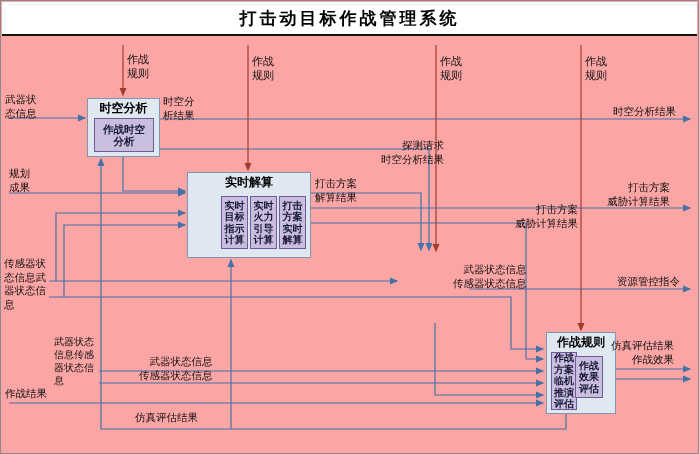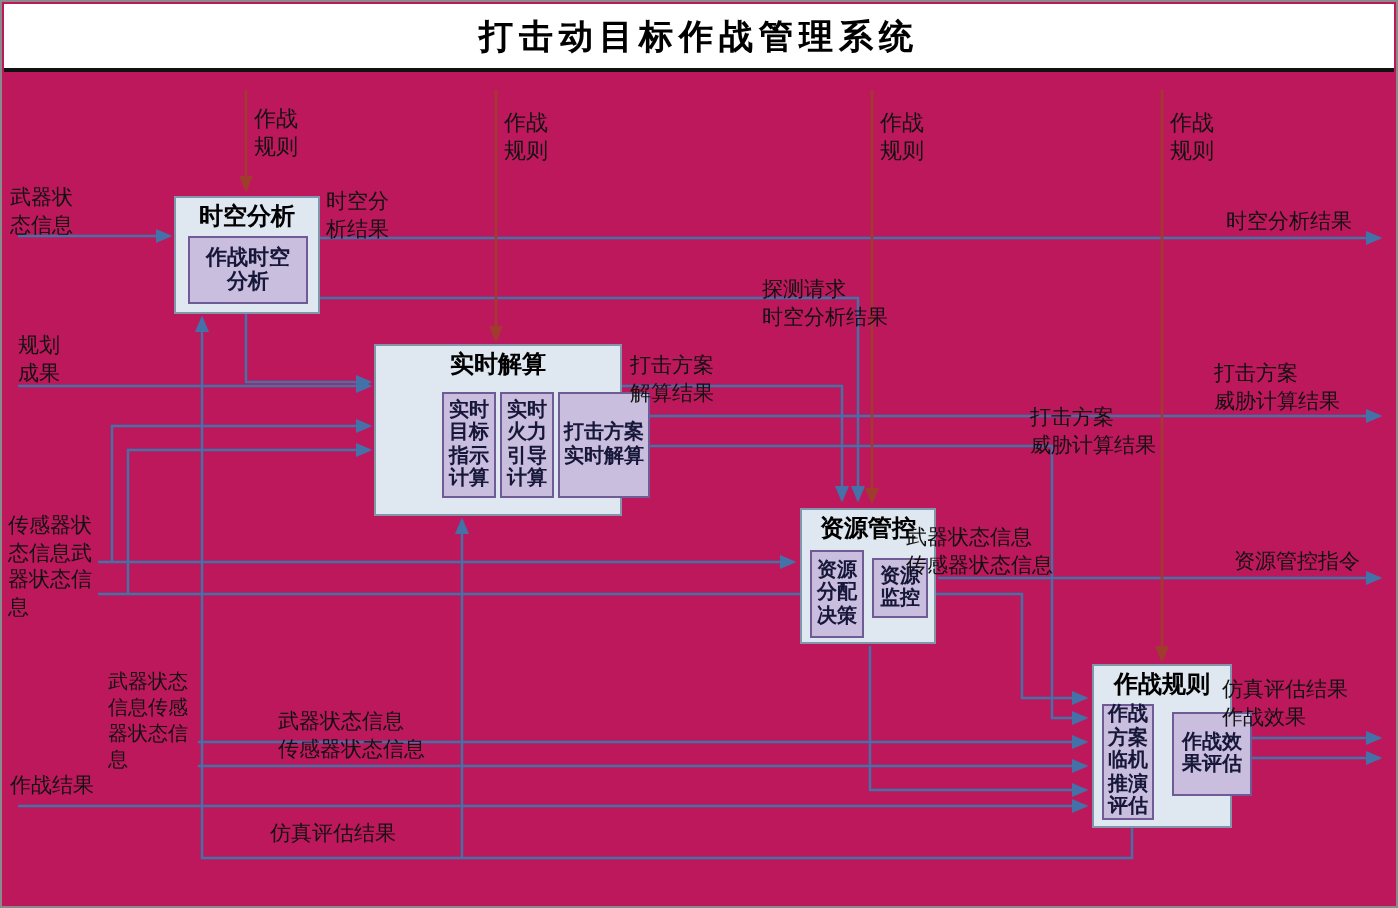--- a/index.html
+++ b/index.html
@@ -1,30 +1,30 @@
 <!DOCTYPE html>
 <html><head>
 <meta charset="utf-8">
 <style>
   html,body{margin:0;padding:0;background:#e9e9e7;font-family:"DejaVu Sans",sans-serif;}
-  #stage{position:relative;width:699px;height:454px;background:#be185d;border:1px solid #8a8a8a;box-sizing:border-box;overflow:hidden;}
+  #stage{position:relative;width:699px;height:454px;background:#fca5a5;border:1px solid #8a8a8a;box-sizing:border-box;overflow:hidden;}
   .titlebar{position:absolute;left:1px;top:1px;width:695px;height:34px;background:#ffffff;
     border-bottom:2px solid #111;display:flex;align-items:center;justify-content:center;box-sizing:border-box;}
   .titlebar .t{font-size:17px;font-weight:bold;letter-spacing:3px;color:#000;}
   svg.wires{position:absolute;left:0;top:0;pointer-events:none;}
   .block{position:absolute;background:#dfe7f0;border:1px solid #8096ad;box-sizing:border-box;}
   .block-title{font-size:12px;font-weight:bold;text-align:center;color:#000;margin-top:2px;line-height:1.2;}
   .inner{position:absolute;background:#c9bedd;border:1px solid #6f5b96;box-sizing:border-box;
     display:flex;align-items:center;justify-content:center;text-align:center;
     font-size:10px;font-weight:bold;color:#17173a;line-height:1.15;word-break:break-all;}
   .inner.big{font-size:10.5px;}
   .lbl{position:absolute;font-size:10.5px;line-height:1.3;color:#111;}
   .lbl.wrap{word-break:break-all;}
   .lbl.nw, .lbl .ln{white-space:nowrap;}
-  .lbl .ln{display:block;}
+  .lbl .ln{display:block;text-align:right;}
   .lbl.small{font-size:10px;}
   .rule{position:absolute;width:24px;font-size:11px;line-height:1.25;color:#111;word-break:break-all;}
 </style>
 </head>
 <body>
 
 <div id="stage">
 
   <div class="titlebar">
     <div class="t">打击动目标作战管理系统</div>
@@ -77,33 +77,28 @@
 
   <div class="block" style="left:86px;top:97px;width:73px;height:59px">
     <div class="block-title">时空分析</div>
     <div class="inner big" style="left:6px;top:19px;width:60px;height:34px;padding:2px 8px">作战时空分析</div>
   </div>
 
   <div class="block" style="left:186px;top:171px;width:124px;height:86px">
     <div class="block-title">实时解算</div>
     <div class="inner" style="left:62px;top:23px;width:27px;height:53px">实时火力引导计算</div>
     <div class="inner" style="left:33px;top:23px;width:27px;height:53px">实时目标指示计算</div>
-    <div class="inner" style="left:91px;top:23px;width:46px;height:53px">打击方案实时解算</div>
+    <div class="inner" style="left:91px;top:23px;width:27px;height:53px">打击方案实时解算</div>
   </div>
 
-  <div class="block" style="left:399px;top:253px;width:68px;height:68px">
-    <div class="block-title">资源管控</div>
-    <div class="inner" style="left:4px;top:20px;width:27px;height:44px">资源分配决策</div>
-    <div class="inner" style="left:35px;top:24px;width:28px;height:30px">资源监控</div>
-  </div>
 
   <div class="block" style="left:545px;top:331px;width:70px;height:82px">
     <div class="block-title">作战规则</div>
     <div class="inner" style="left:4px;top:19px;width:26px;height:58px">作战方案临机推演评估</div>
-    <div class="inner" style="left:39px;top:23px;width:40px;height:42px">作战效果评估</div>
+    <div class="inner" style="left:28px;top:23px;width:28px;height:42px">作战效果评估</div>
   </div>
 
   <div class="lbl wrap" style="left:4px;top:92px;width:40px">武器状态信息</div>
   <div class="lbl wrap" style="left:8px;top:166px;width:26px">规划成果</div>
   <div class="lbl wrap small" style="left:53px;top:334px;width:42px">
     <span>武器状态信息</span><span>传感器状态信息</span>
   </div>
   <div class="lbl wrap" style="left:3px;top:256px;width:47px">
     <span class="lnw">传感器状态信息</span><span>武器状态信息</span>
   </div>

